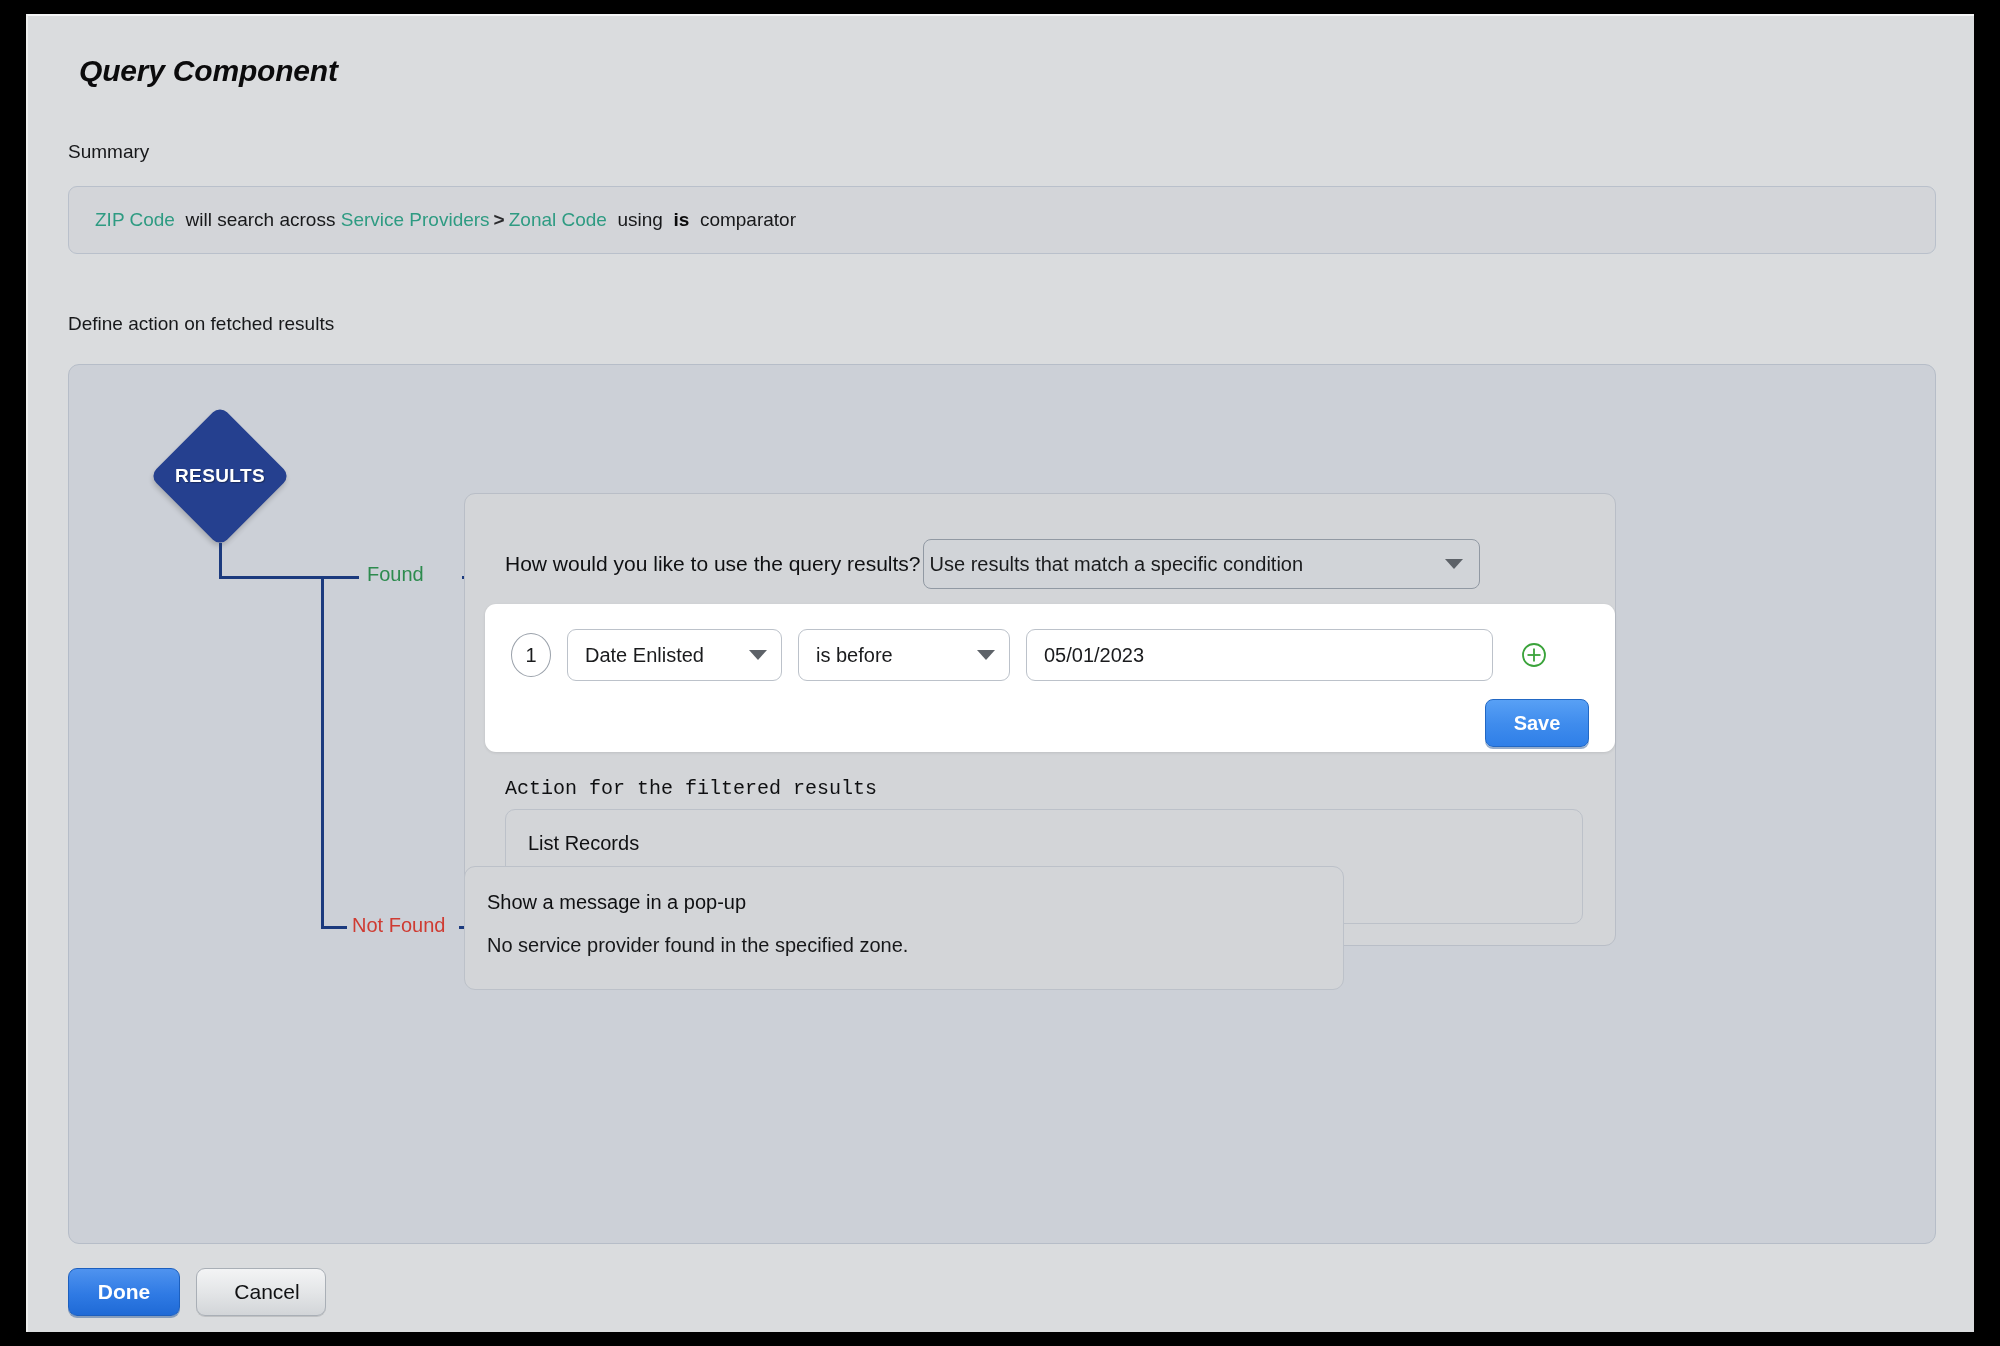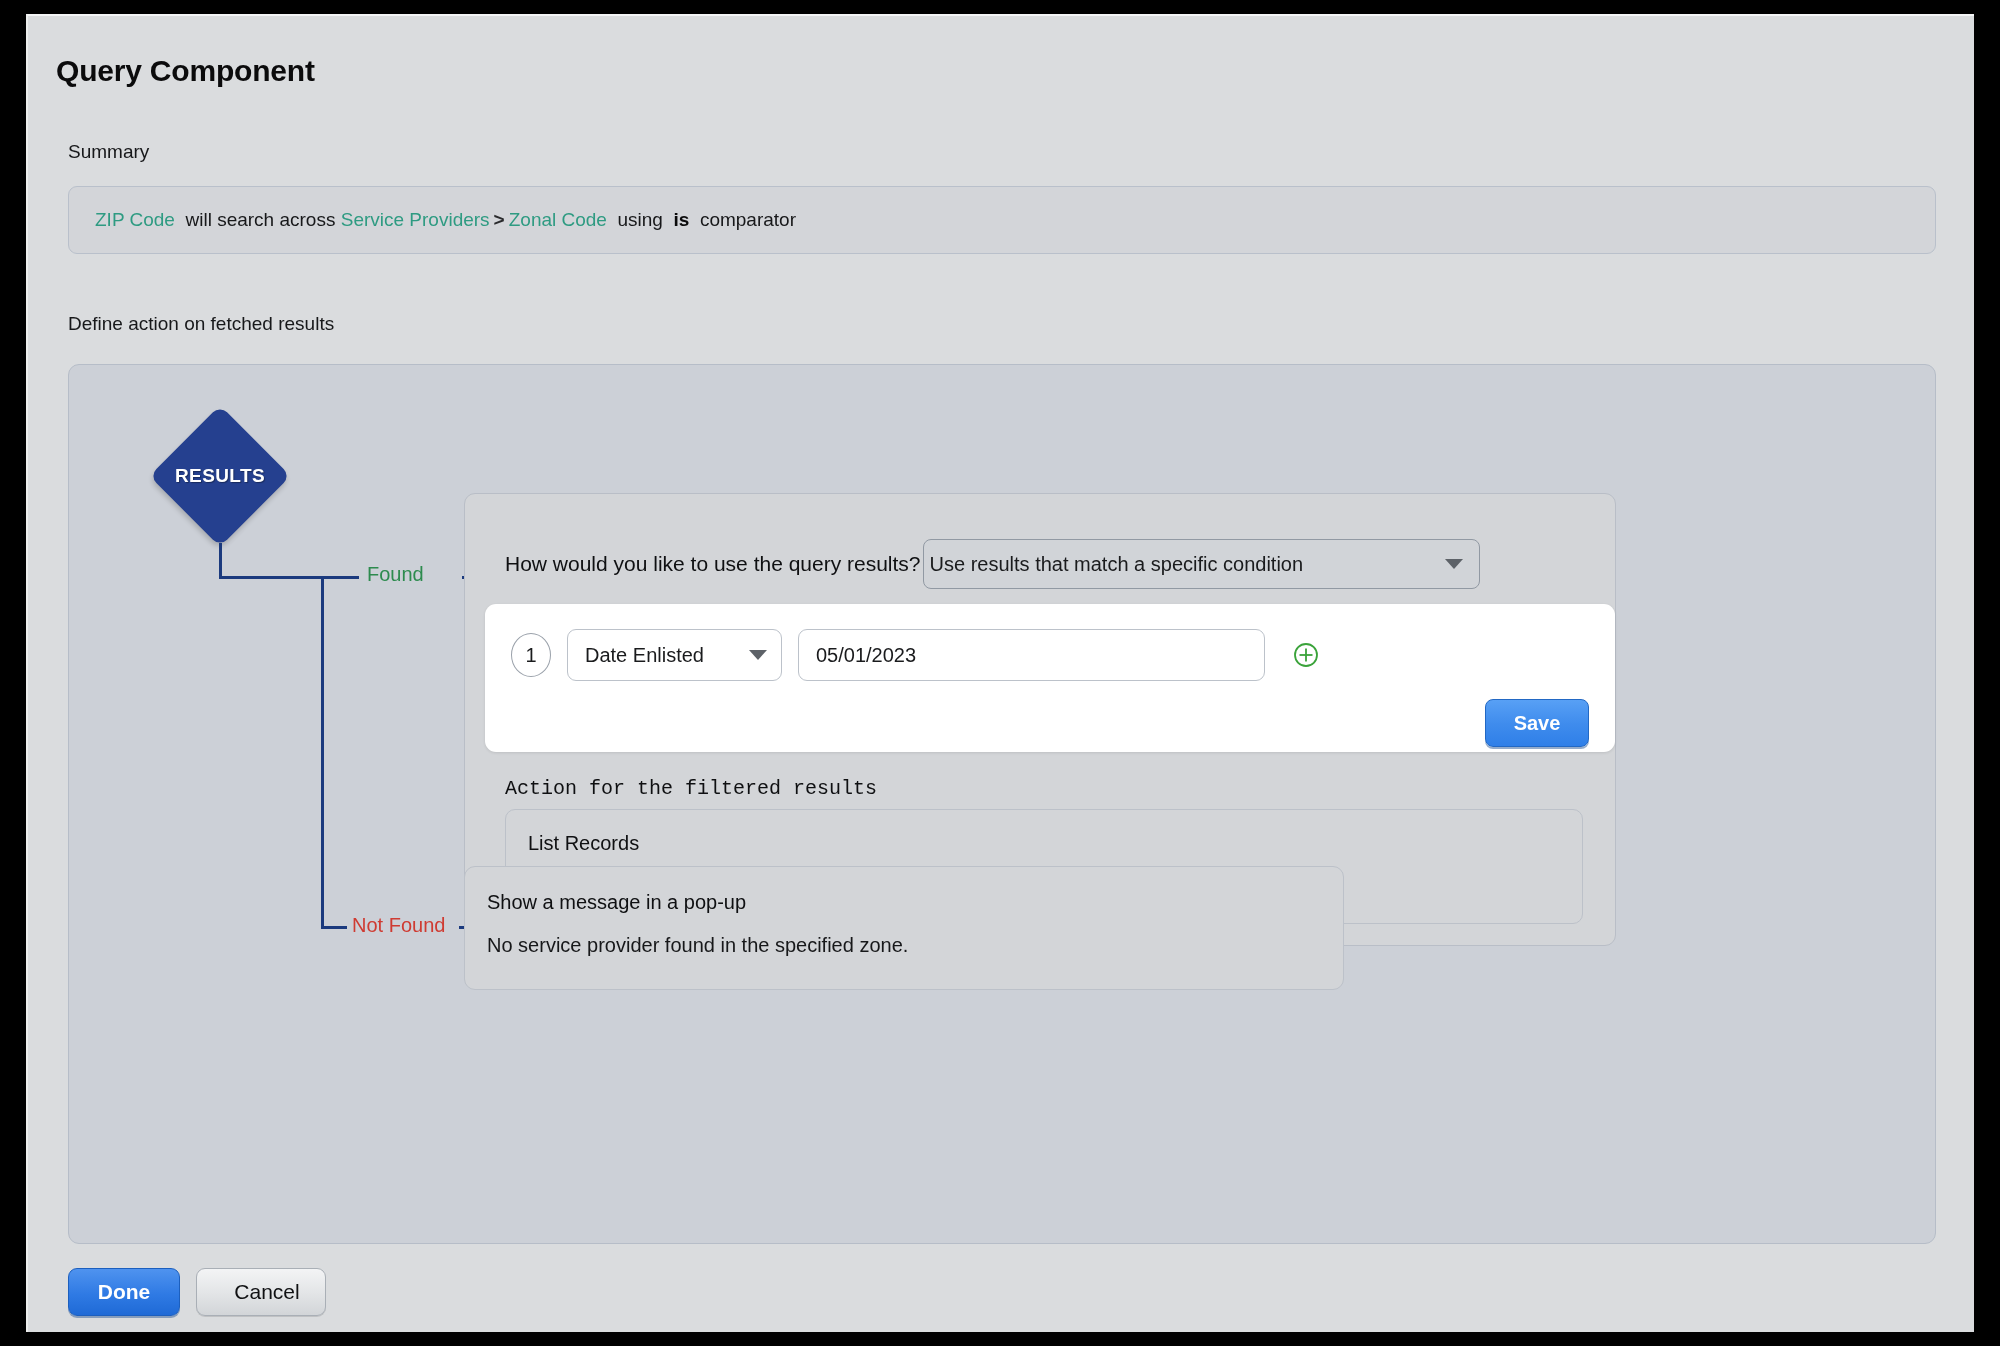--- a/index.html
+++ b/index.html
@@ -31,26 +31,27 @@
     background: #dadcde;
     border-top: 2px solid #f4f5f6;
     border-left: 2px solid #eceded;
     box-sizing: border-box;
     overflow: hidden;
   }
 
   
   .page-title {
     position: absolute;
-    left: 28px;
+    left: 51px;
     top: 38px;
     font-size: 30px;
     font-weight: bold;
     color: #0b0b0c;
     letter-spacing: -0.2px;
+    font-style: italic;
   }
   .section-label {
     position: absolute;
     font-size: 19px;
     color: #17181a;
   }
   #summary-label { left: 40px; top: 125px; }
   #define-label  { left: 40px; top: 297px; }
 
   
@@ -411,20 +412,24 @@
 
         <div class="condition-card">
           <div class="cond-row">
             <div class="cond-index">1</div>
 
             <div class="cond-select" id="cond-field-select">
               <span>Date Enlisted</span>
               <span class="caret"></span>
             </div>
 
+            <div class="cond-select" id="cond-operator-select">
+              <span>is before</span>
+              <span class="caret"></span>
+            </div>
 
             <div class="cond-value" title="MM/DD/YYYY">
               <span>05/01/2023</span>
             </div>
 
             <div class="add-cond-icon">
               <svg width="28" height="28" viewBox="0 0 28 28" aria-hidden="true">
                 <circle cx="14" cy="14" r="11" fill="none" stroke="#3aa33a" stroke-width="1.8"></circle>
                 <line x1="14" y1="7.5" x2="14" y2="20.5" stroke="#3aa33a" stroke-width="1.8"></line>
                 <line x1="7.5" y1="14" x2="20.5" y2="14" stroke="#3aa33a" stroke-width="1.8"></line>

